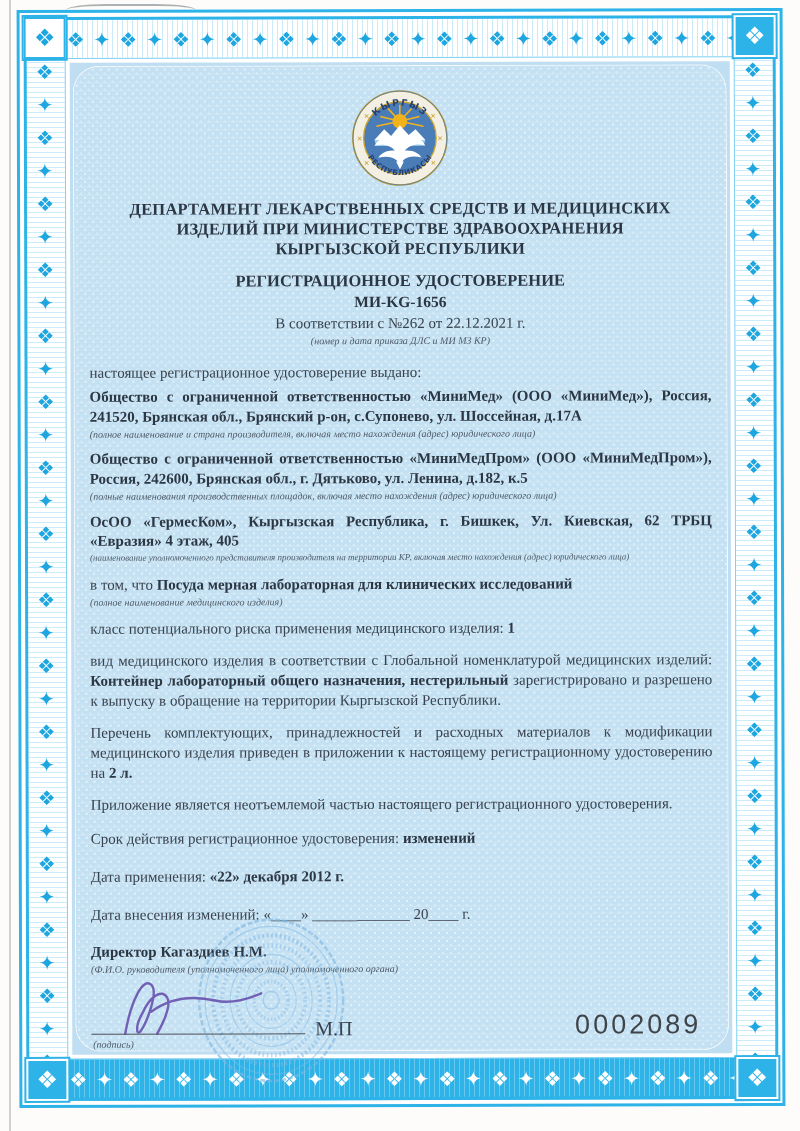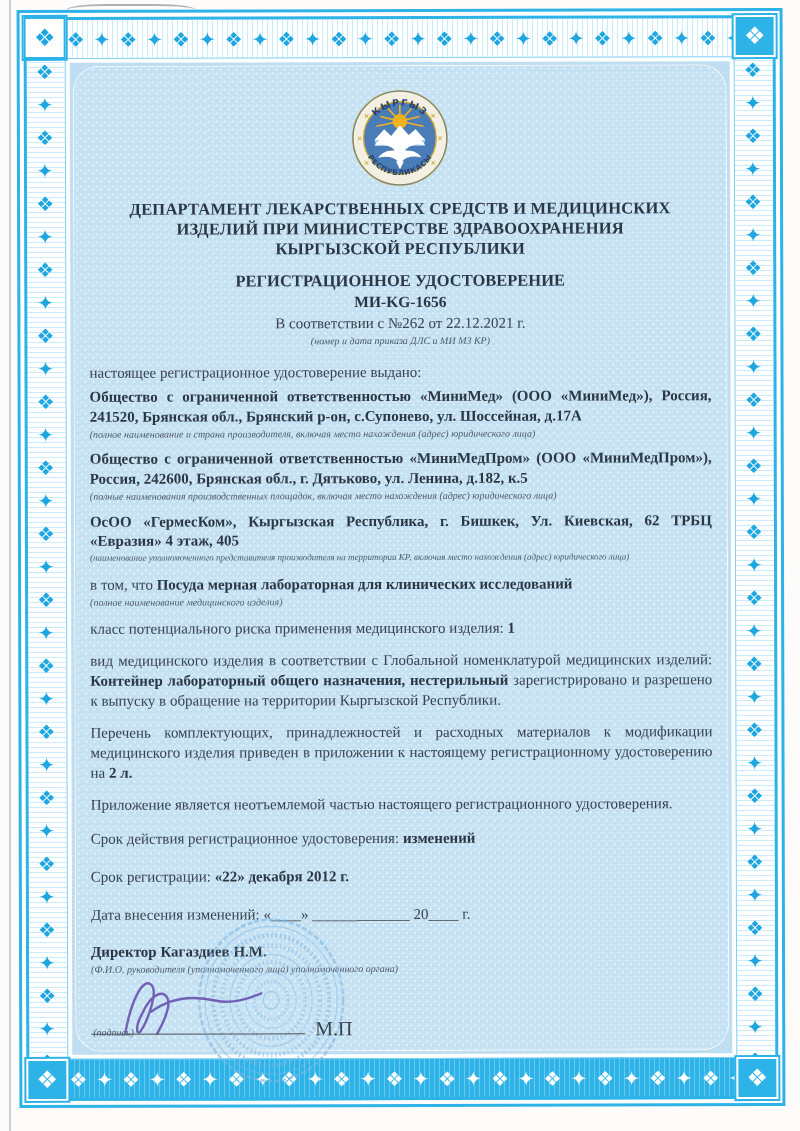--- a/index.html
+++ b/index.html
@@ -84,21 +84,21 @@
   .p{font-size:15px;line-height:1.33;}
   .p.j{text-align:justify;}
   .b{font-weight:bold;color:#2c3744;}
   .mt4{margin-top:4px;}.mt10{margin-top:10px;}
   .mt12{margin-top:12px;}.mt14{margin-top:14px;}.mt16{margin-top:16px;}.mt18{margin-top:18px;}
   
   .sig-area{position:relative;height:86px;margin-top:2px;}
   .sig-svg{position:absolute;left:26px;top:-6px;}
   .sig-line{position:absolute;left:0;top:56px;width:214px;border-bottom:1.5px solid #4a4f57;}
   .mp-label{position:absolute;left:224px;top:40px;font-size:20px;color:#39434f;}
-  .sig-note{position:absolute;left:2px;top:48px;}
+  .sig-note{position:absolute;left:2px;top:60px;}
   .stamp{position:absolute;left:96px;top:-66px;opacity:.72;pointer-events:none;}
   .serial{
     position:absolute;right:28px;bottom:10px;
     font-family:"Liberation Sans","DejaVu Sans",sans-serif;
     font-size:27px;letter-spacing:3px;color:#3f4449;
   }
 </style>
 </head>
 <body>
 
@@ -186,21 +186,21 @@
             <div class="p mt12"><span>класс потенциального риска применения медицинского изделия: </span><span class="b">1</span></div>
 
             <div class="p j mt12"><span>вид медицинского изделия в соответствии с Глобальной номенклатурой медицинских изделий: </span><span class="b">Контейнер лабораторный общего назначения, нестерильный</span><span> зарегистрировано и разрешено к выпуску в обращение на территории Кыргызской Республики.</span></div>
 
             <div class="p j mt12"><span>Перечень комплектующих, принадлежностей и расходных материалов к модификации медицинского изделия приведен в приложении к настоящему регистрационному удостоверению на </span><span class="b">2 л.</span></div>
 
             <div class="p mt12">Приложение является неотъемлемой частью настоящего регистрационного удостоверения.</div>
 
             <div class="p mt14"><span>Срок действия регистрационное удостоверения: </span><span class="b">изменений</span></div>
 
-            <div class="p mt18"><span>Срок регистрации: </span><span class="b">«22» декабря 2012 г.</span></div>
+            <div class="p mt18"><span>Дата применения: </span><span class="b">«22» декабря 2012 г.</span></div>
 
             <div class="p mt18">Дата внесения изменений: «____» _____________ 20____ г.</div>
 
             <div class="p b mt18">Директор Кагаздиев Н.М.</div>
             <div class="note">(Ф.И.О. руководителя (уполномоченного лица) уполномоченного органа)</div>
 
             <div class="sig-area">
               <svg class="stamp" width="168" height="178" viewBox="0 0 168 178">
                 <g transform="translate(84,89) scale(1,1.12)" fill="none" stroke="#7fb6e2">
                   <circle r="72" stroke-width="2.4" stroke-dasharray="5 2" opacity=".85"></circle>
@@ -218,17 +218,18 @@
                 <path d="M8,62 C14,28 26,6 34,13 C42,20 29,52 23,60 C19,64 18,54 25,42
                          C33,24 45,17 50,26 C55,34 44,55 40,62 M34,40 C52,27 72,23 98,29
                          C114,33 130,28 144,22" fill="none" stroke="#6a55b0" stroke-width="2.4" stroke-linecap="round" opacity=".92"></path>
               </svg>
               <div class="sig-line"></div>
               <div class="mp-label">М.П</div>
               <div class="note sig-note">(подпись)</div>
             </div>
 
           </div>
+          <div class="serial">0002089</div>
         </div>
       </div>
     </div>
   </div>
 </div>
 
 </body></html>

